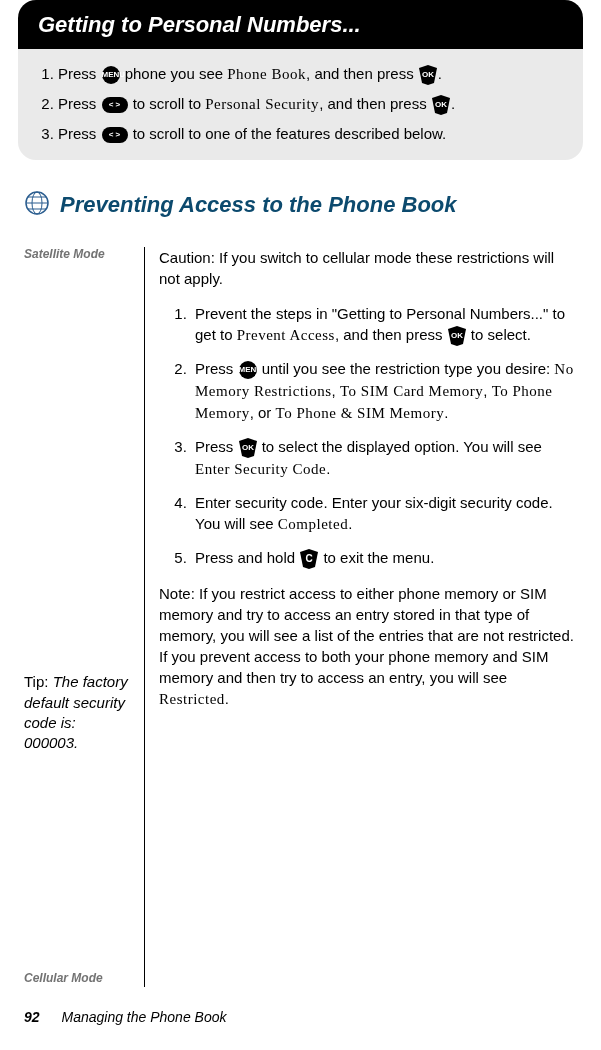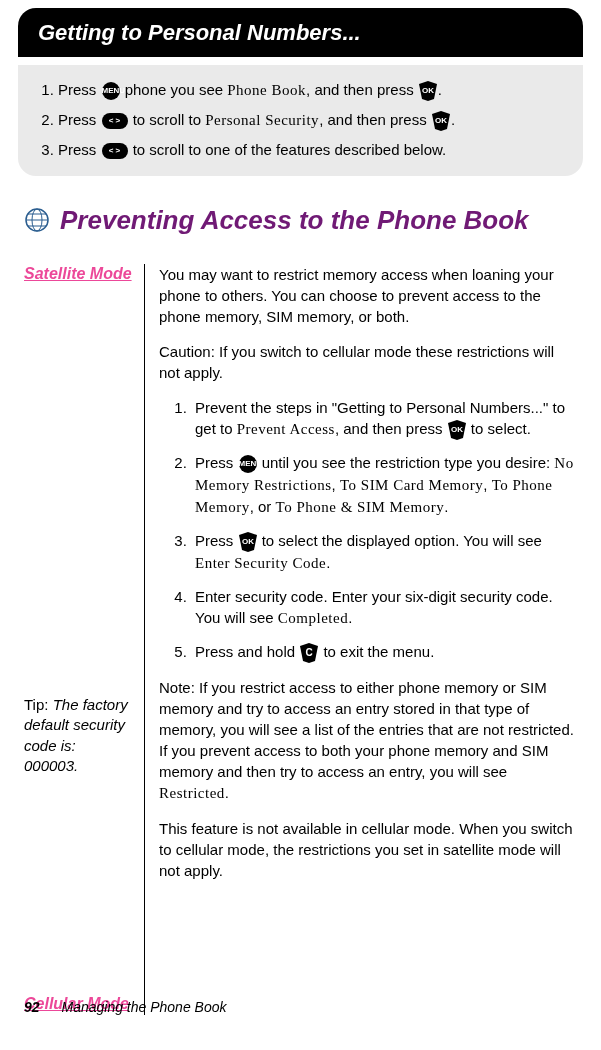--- a/index.html
+++ b/index.html
@@ -15,21 +15,21 @@
       padding: 0 24px 0 24px;
     }
     .black-header {
       background: #000;
       color: #fff;
       border-radius: 18px 18px 0 0;
       padding: 10px 20px 8px 20px;
       font-size: 22px;
       font-weight: bold;
       font-style: italic;
-      margin: 8px -6px;
+      margin: 0 -6px;
     }
     .grey-steps {
       background: #eaeaea;
       border-radius: 0 0 18px 18px;
       padding: 14px 18px 16px 18px;
       margin: 0 -6px 20px -6px;
     }
     .grey-steps ol {
       list-style: decimal;
       padding-left: 22px;
@@ -88,50 +88,49 @@
     }
     .globe-icon {
       width: 26px;
       height: 26px;
       margin-right: 10px;
       flex-shrink: 0;
       position: relative;
       top: 4px;
     }
     .section-title {
-      font-size: 26px;
-      font-weight: bold;
-      font-style: italic;
-      color: #701a75;
+      font-size: 22px;
+      font-weight: bold;
+      font-style: italic;
+      color: #0c4a6e;
     }
     .two-col {
       display: flex;
       align-items: stretch;
       margin-top: 4px;
     }
     .sidebar {
       width: 120px;
       flex-shrink: 0;
       padding-right: 12px;
     }
     .divider {
       width: 1px;
       background: #000;
       margin-right: 14px;
     }
     .main {
       flex: 1;
     }
     .side-heading {
-      color: #ec4899;
-      font-weight: bold;
-      font-style: italic;
-      font-size: 16px;
+      color: #737373;
+      font-weight: bold;
+      font-style: italic;
+      font-size: 12px;
       line-height: 1.3;
-      text-decoration: underline;
     }
     .tip {
       font-size: 15px;
       font-style: italic;
       line-height: 1.35;
     }
     .tip b { font-style: normal; }
     .para {
       margin-bottom: 14px;
     }
@@ -139,21 +138,21 @@
       list-style: decimal;
       padding-left: 32px;
       margin-bottom: 14px;
     }
     .main ol li {
       margin-bottom: 12px;
       padding-left: 4px;
     }
     .footer {
       position: absolute;
-      bottom: 32px;
+      bottom: 22px;
       left: 24px;
       font-size: 14px;
     }
     .footer .pagenum { font-weight: bold; font-style: italic; margin-right: 18px; }
     .footer .crumb { font-style: italic; }
     .spacer-block { height: 0; }
     b { font-weight: normal; }
   </style>
 </head>
 <body>
@@ -201,21 +200,20 @@
     <div style="height:410px" class="spacer-block"></div>
     <div class="tip">
       <b>Tip:</b>
       <span>The factory default security code is: 000003.</span>
     </div>
     <div style="height:218px" class="spacer-block"></div>
     <div class="side-heading">Cellular Mode</div>
   </div>
   <div class="divider"></div>
   <div class="main">
-    <p class="para">You may want to restrict memory access when loaning your phone to others. You can choose to prevent access to the phone memory, SIM memory, or both.</p>
     <p class="para">
       <b>Caution:</b><span> If you switch to cellular mode these restrictions will not apply.</span>
     </p>
     <ol>
       <li>
         <b>Prevent the steps in</b><span> "Getting to Personal Numbers..." to get to </span><span class="lcd">Prevent Access</span><span>, and then </span><b>press </b><span class="icon-shield"><svg viewBox="0 0 18 20">
               <path d="M9 0 L18 3 L15 18 L9 20 L3 18 L0 3 Z" fill="#000"></path>
               <text x="9" y="12" text-anchor="middle" fill="#fff" font-size="8" font-family="Arial" font-weight="bold">OK</text>
             </svg></span><span> to select.</span>
       </li>
@@ -234,20 +232,19 @@
       <li>
         <b>Press and hold </b><span class="icon-shield"><svg viewBox="0 0 18 20">
               <path d="M9 0 L18 3 L15 18 L9 20 L3 18 L0 3 Z" fill="#000"></path>
               <text x="9" y="13" text-anchor="middle" fill="#fff" font-size="10" font-family="Arial" font-weight="bold">C</text>
             </svg></span><span> to exit the menu.</span>
       </li>
     </ol>
     <p class="para">
       <b>Note:</b><span> If you restrict access to either phone memory </span><b>or</b><span> SIM memory and try to access an entry stored in that type of memory, you will see a list of the entries that are not restricted. If you prevent access to both your phone memory </span><b>and</b><span> SIM memory and then try to access an entry, you will see </span><span class="lcd">Restricted</span><span>.</span>
     </p>
-    <p class="para">This feature is not available in cellular mode. When you switch to cellular mode, the restrictions you set in satellite mode will not apply.</p>
   </div>
 </div>
 
 <div class="footer">
   <span class="pagenum">92</span>
   <span class="crumb">Managing the Phone Book</span>
 </div>
 
 </body></html>

